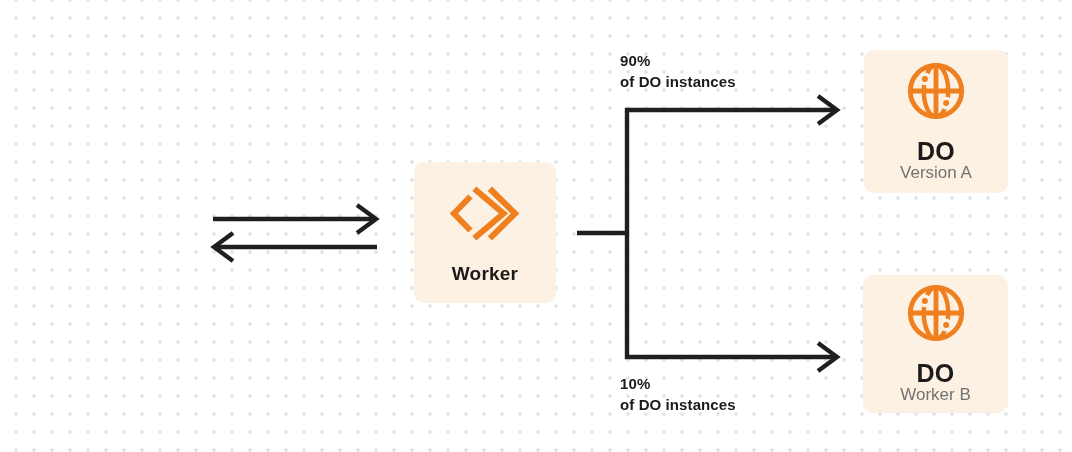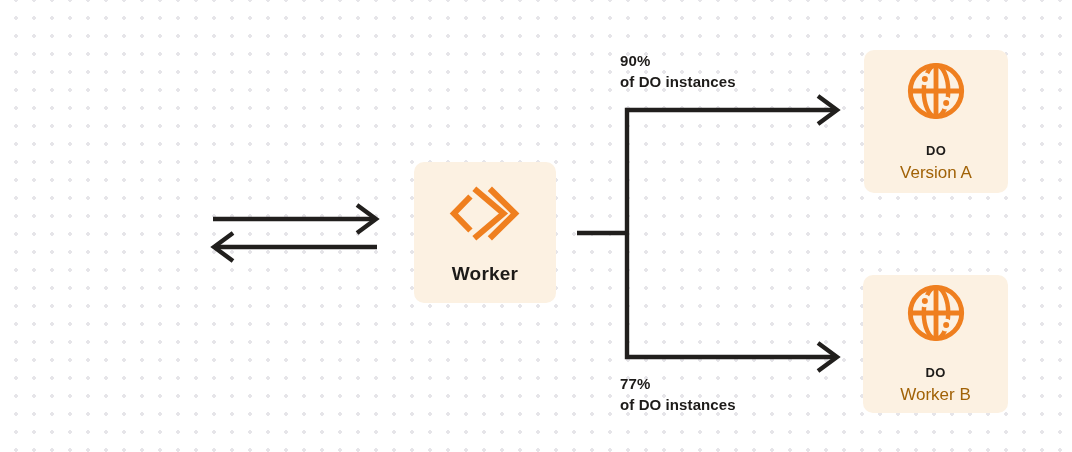--- a/index.html
+++ b/index.html
@@ -43,22 +43,22 @@
   .node-worker .node-icon { margin-bottom: 17px; }
   .node-worker .node-label { font-size: 19px; font-weight: 700; letter-spacing: .2px; }
 
   .node-do {
     background: var(--cream-fill, #fcf1e2);
     border-radius: 10px;
   }
   .node-do-a { left: 864px; top: 50px;  width: 144px; height: 143px; }
   .node-do-b { left: 863px; top: 275px; width: 145px; height: 138px; }
   .node-do .node-icon { margin-bottom: 14px; }
-  .node-do .node-title { font-size: 13px; font-weight: 700; line-height: 22px; letter-spacing: .2px; }
-  .node-do .node-subtitle { font-size: 17px; font-weight: 400; line-height: 22px; color: #a16207; }
+  .node-do .node-title { font-size: 25px; font-weight: 700; line-height: 22px; letter-spacing: .2px; }
+  .node-do .node-subtitle { font-size: 17px; font-weight: 400; line-height: 22px; color: #737373; }
 
   .edge-label {
     position: absolute;
     width: 200px;
     left: 620px;
     font-size: 15px;
     font-weight: 700;
     line-height: 21px;
     letter-spacing: .1px;
   }
@@ -150,17 +150,17 @@
     <span class="node-title">DO</span>
     <span class="node-subtitle">Worker B</span>
   </div>
 
   <div class="edge-label edge-label-top">
     <div>90%</div>
     <div>of DO instances</div>
   </div>
 
   <div class="edge-label edge-label-bottom">
-    <div>77%</div>
+    <div>10%</div>
     <div>of DO instances</div>
   </div>
 
 </div>
 
 </body></html>

